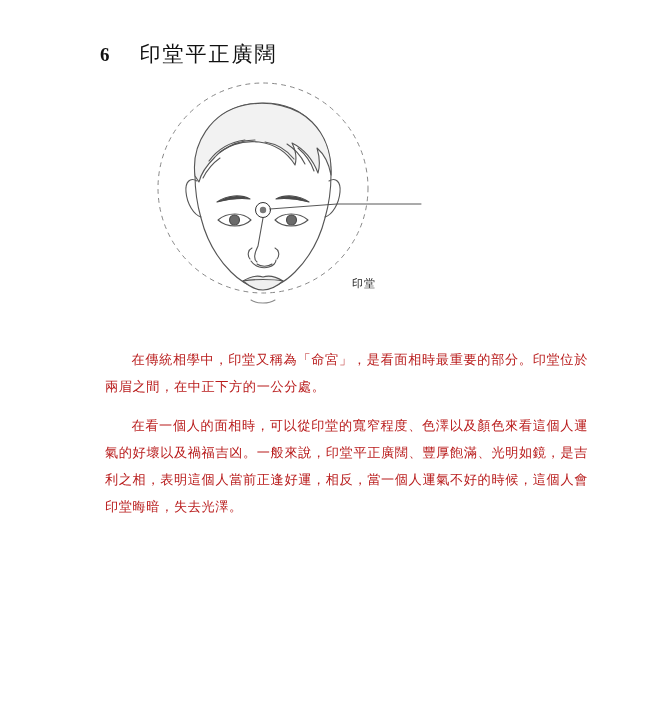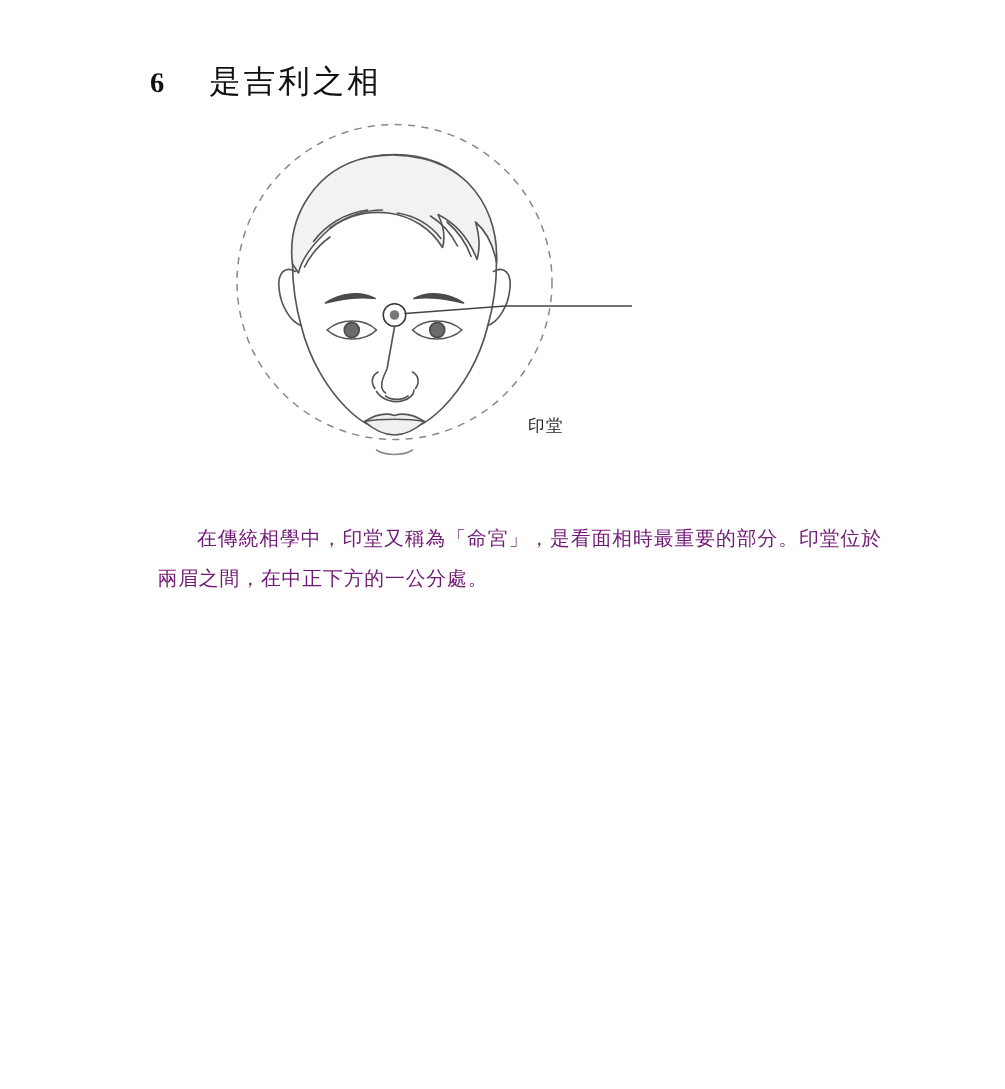--- a/index.html
+++ b/index.html
@@ -66,36 +66,36 @@
   }
 
   
   .body-text {
     padding: 18px 82px 0 105px;
   }
   .para {
     font-family: "DejaVu Serif", serif;
     font-size: 13.2px;
     line-height: 2.05;
-    color: #701a75;
+    color: #b91c1c;
     text-align: justify;
     text-justify: inter-ideograph;
     text-indent: 2em;
     margin: 0 0 12px 0;
     letter-spacing: 0.6px;
   }
 </style>
 </head>
 <body>
 
 <div class="page">
 
   <div class="heading">
     <span class="heading-number">6</span>
-    <span class="heading-title">是吉利之相</span>
+    <span class="heading-title">印堂平正廣闊</span>
   </div>
 
   <div class="figure">
     <svg width="360" height="250" viewBox="0 0 360 250">
       <g fill="none" stroke="#555" stroke-width="1.1" stroke-linecap="round" stroke-linejoin="round">
 
         <circle cx="172" cy="110" r="105" stroke="#888" stroke-width="1" stroke-dasharray="4 5"></circle>
 
         <path d="M172 25 C128 25 104 57 104 97 C104 112 106 126 110 140
                  C115 160 126 180 140 194 C150 204 161 210 172 210
@@ -142,15 +142,16 @@
         <path d="M160 222 C166 226 178 226 184 222" stroke="#8a8a8a"></path>
 
         <path d="M179 131 L246 126 L330 126" stroke="#444" stroke-width="0.9"></path>
       </g>
     </svg>
     <div class="figure-caption">印堂</div>
   </div>
 
   <div class="body-text">
     <p class="para">在傳統相學中，印堂又稱為「命宮」，是看面相時最重要的部分。印堂位於兩眉之間，在中正下方的一公分處。</p>
+    <p class="para">在看一個人的面相時，可以從印堂的寬窄程度、色澤以及顏色來看這個人運氣的好壞以及禍福吉凶。一般來說，印堂平正廣闊、豐厚飽滿、光明如鏡，是吉利之相，表明這個人當前正逢好運，相反，當一個人運氣不好的時候，這個人會印堂晦暗，失去光澤。</p>
   </div>
 
 </div>
 
 </body></html>

